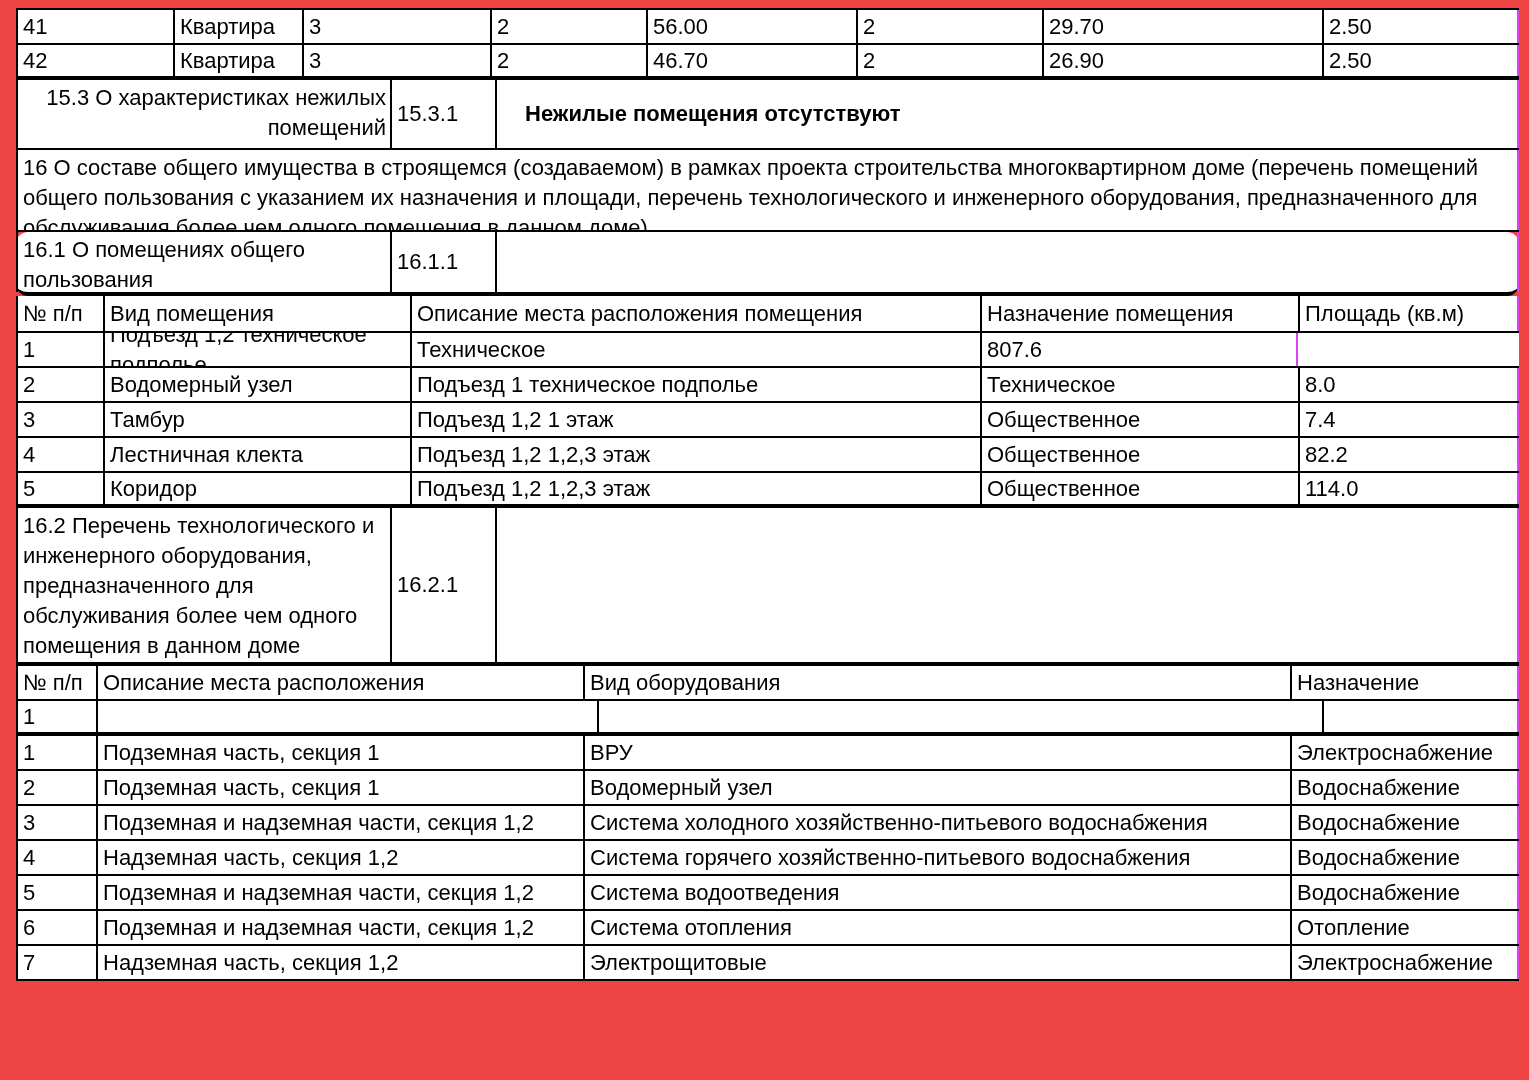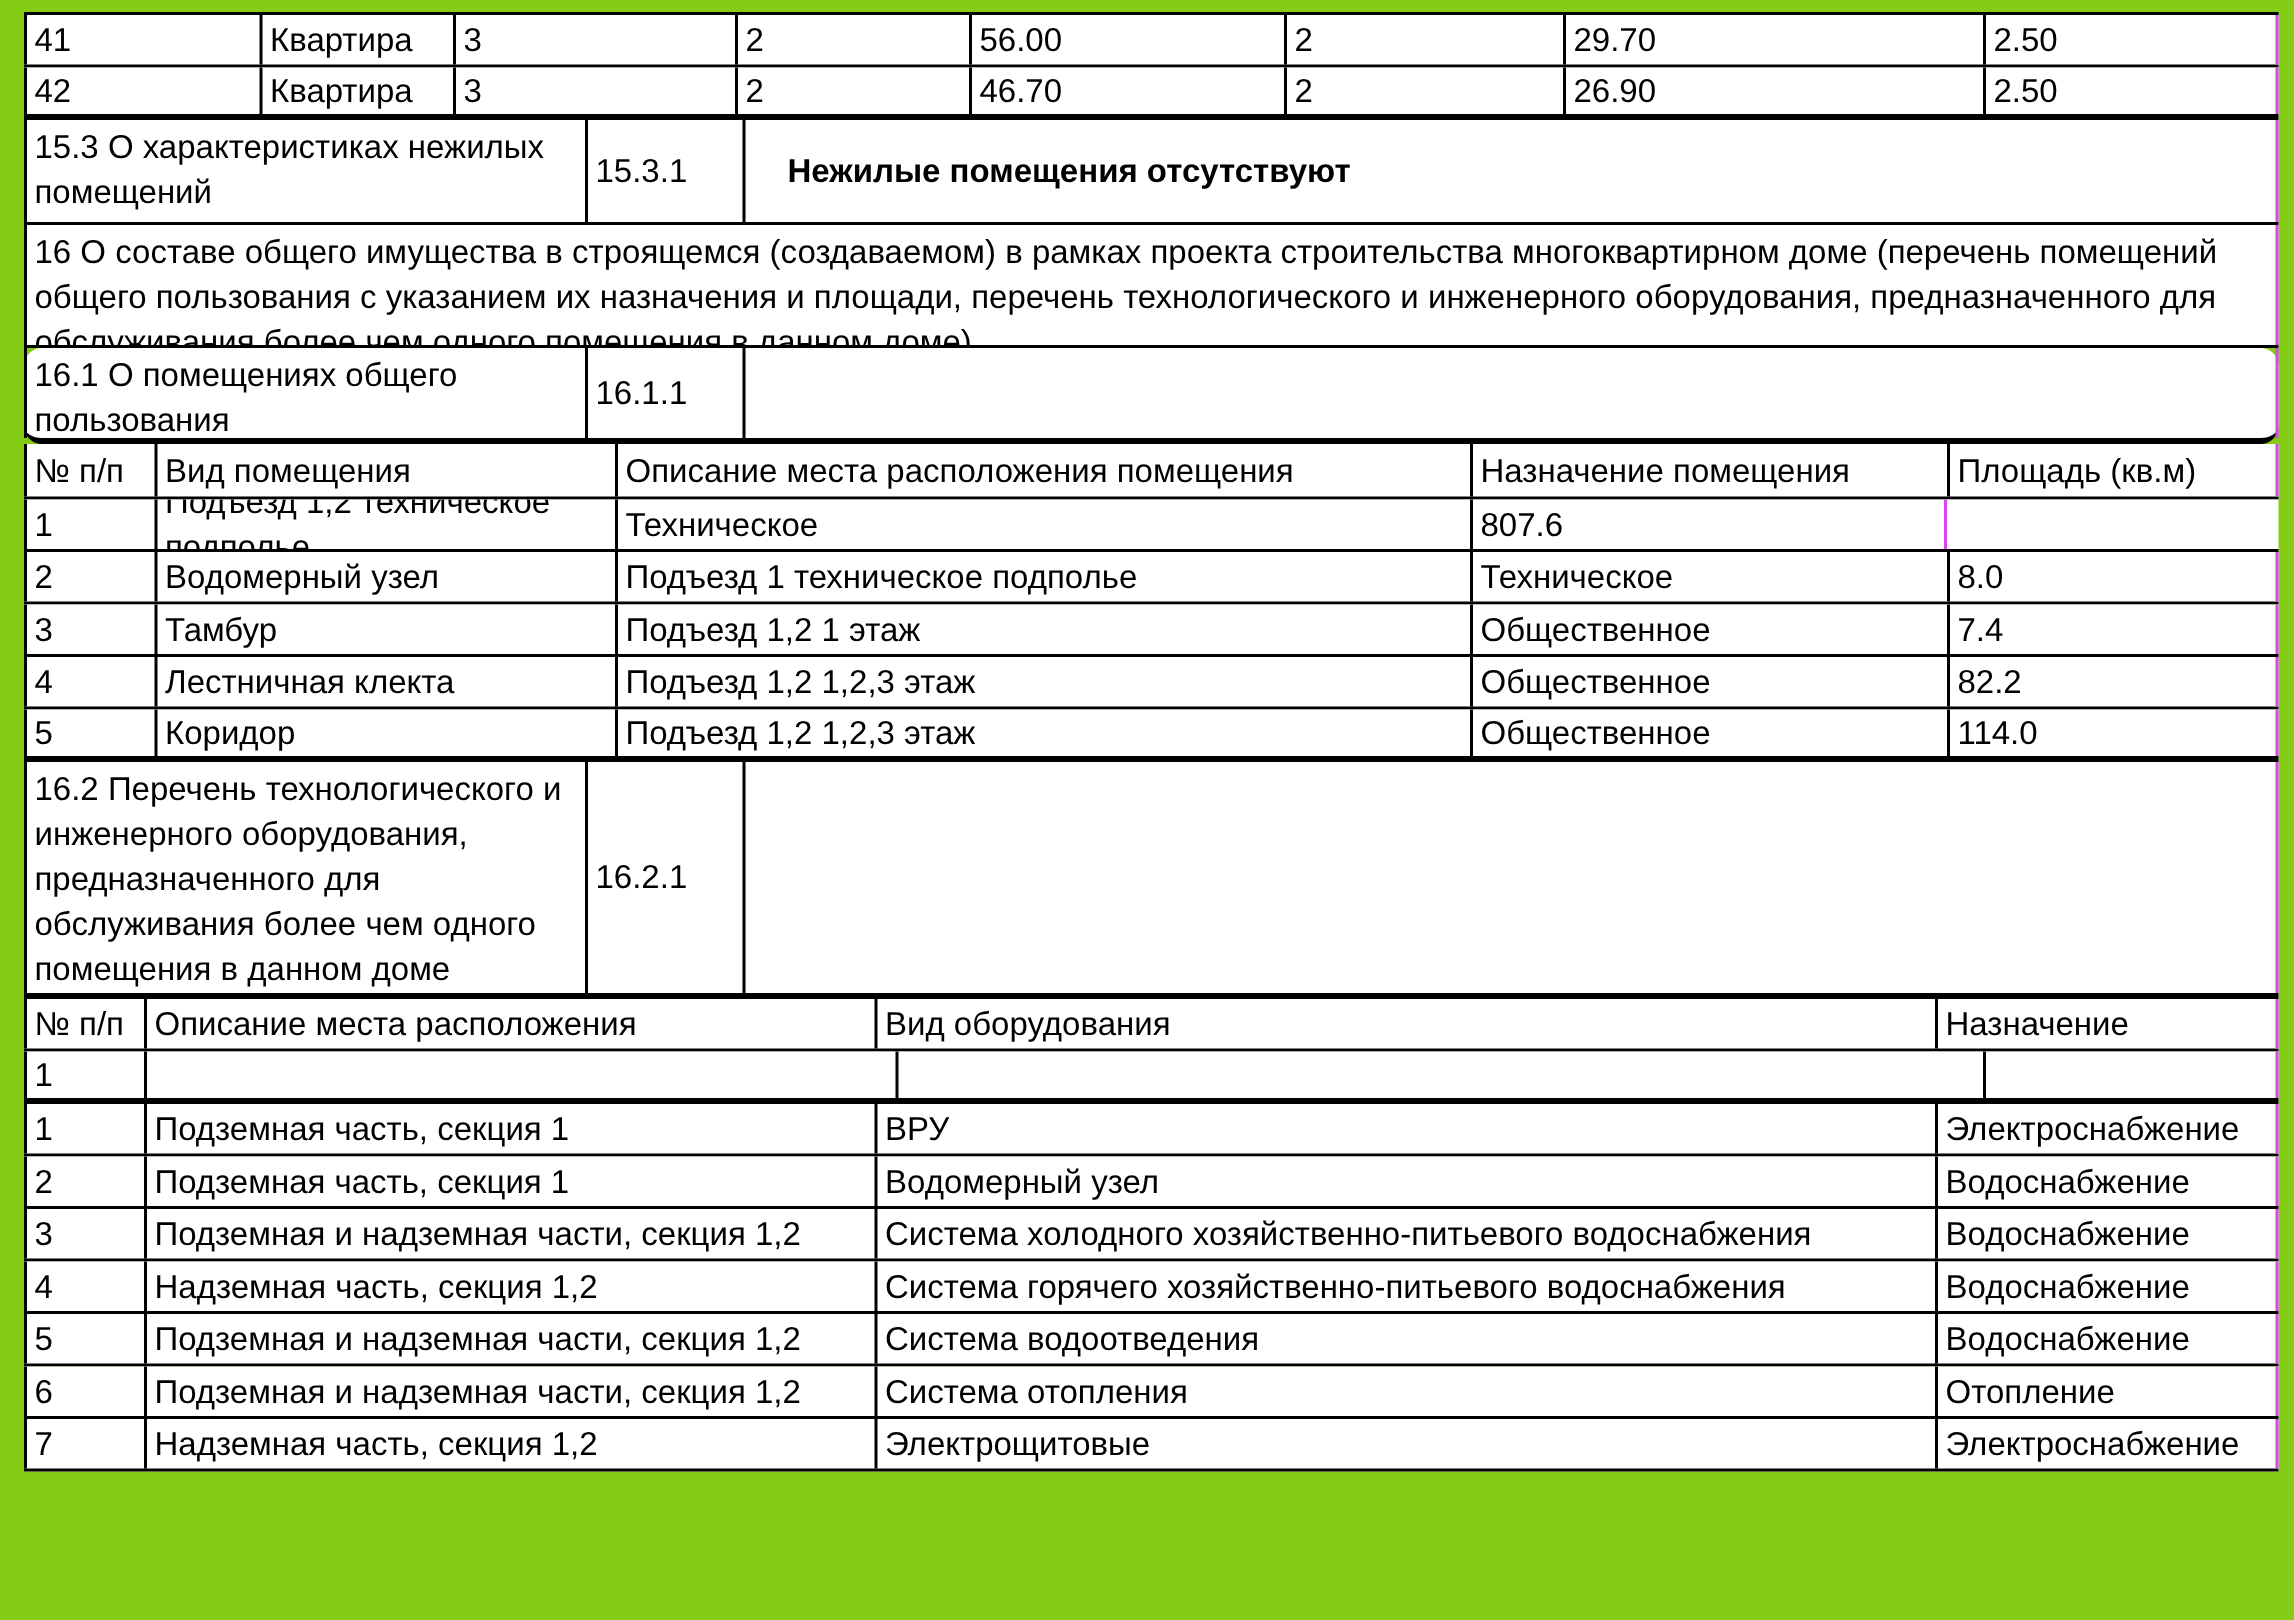--- a/index.html
+++ b/index.html
@@ -1,36 +1,36 @@
 <!DOCTYPE html>
 <html><head>
 <meta charset="utf-8">
 <style>
   html,body { margin:0; padding:0; background:#ffffff; }
   .canvas {
-    position:relative; width:1529px; height:1080px; background:#84cc16;
+    position:relative; width:1529px; height:1080px; background:#ef4444;
     font-family:"Liberation Sans", sans-serif; color:#000;
     overflow:hidden;
   }
   .doc { position:absolute; left:16px; top:8px; width:1503px; border-top:2px solid #000; }
   .row { display:flex; box-sizing:border-box; border-bottom:2px solid #000; background:#fff; }
   .row.hb { border-bottom-width:4px; }
   .c {
     box-sizing:border-box; border-left:2px solid #000;
     padding:1px 4px 1px 5px; font-size:22px; line-height:30px;
     display:flex; align-items:center; overflow:hidden;
   }
   .c:last-child { border-right:2px solid #d946ef; }
   .c.topalign { align-items:flex-start; padding-top:3px; }
   .c.bold { font-weight:bold;padding-left:28px; }
 
   .h35 { height:35px; }
   .h37 { height:37px; }
   .h64 { height:64px;border-radius:12px; }
-  .h70 { height:70px; }
+  .h70 { height:70px;text-align:right; }
   .h93 { height:82px; }
   .h158 { height:158px; }
 
   
   .t-apts .c:nth-child(1){width:157px}
   .t-apts .c:nth-child(2){width:129px}
   .t-apts .c:nth-child(3){width:188px}
   .t-apts .c:nth-child(4){width:156px}
   .t-apts .c:nth-child(5){width:210px}
   .t-apts .c:nth-child(6){width:186px}

